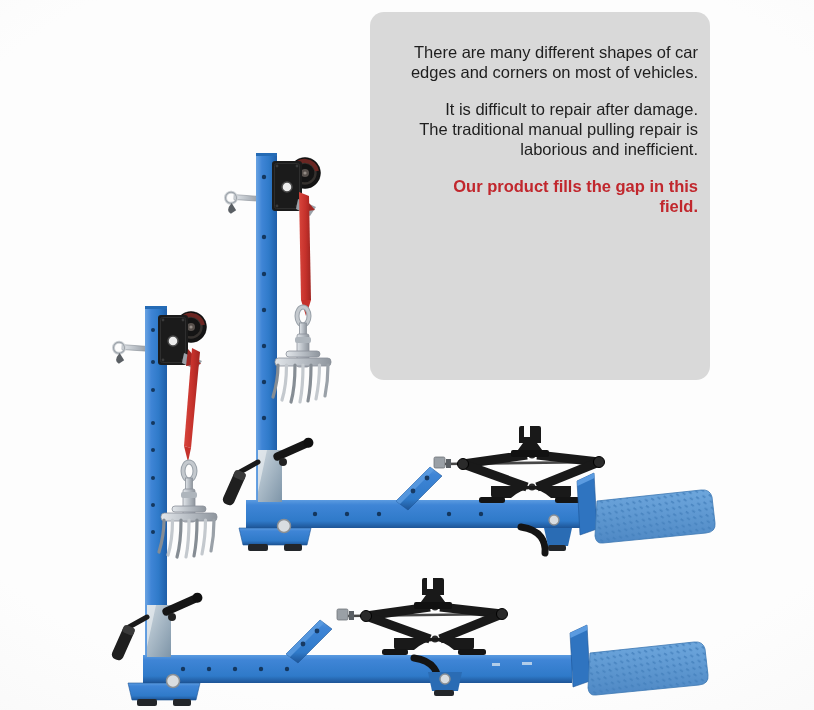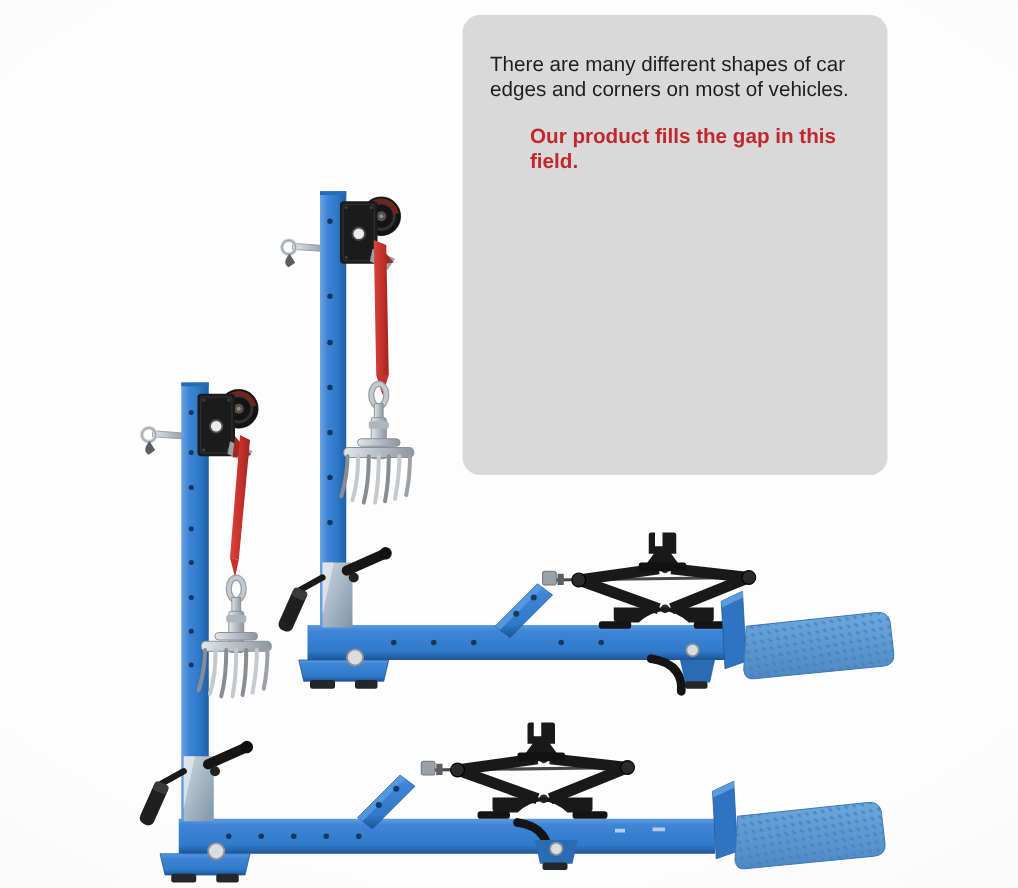--- a/index.html
+++ b/index.html
@@ -1,21 +1,21 @@
 <!DOCTYPE html>
 <html style="--frame-blue: #2f7ac9; --frame-blue-light: #5b9be0; --frame-blue-dark: #1f5ea8; --ramp-blue: #5e9ad2; --strap-red: #c5312b; --hardware-black: #191919; --claw-silver: #c4c9ce; --panel-bg: #d9d9d9; --panel-text: #1e1e1e; --panel-em: #c1272d;"><head>
 <meta charset="utf-8">
 <style>
   html,body{margin:0;padding:0;}
   body{
     width:814px;height:710px;overflow:hidden;
     background:radial-gradient(ellipse 120% 100% at 50% 45%, #fdfdfd 55%, #f4f4f4 92%, #ececec 100%);
     font-family:"Liberation Sans", sans-serif;
   }
-  .stage{position:relative;width:712px;height:710px;}
+  .stage{position:relative;width:712px;height:710px;text-align:right;}
   .illus{position:absolute;left:0;top:0;}
   .panel{
     position:absolute;left:370px;top:12px;width:340px;height:368px;
     box-sizing:border-box;padding:30px 12px 0 22px;
     background:var(--panel-bg,#d9d9d9);
     border-radius:14px;
     color:var(--panel-text,#1e1e1e);
     font-size:16.5px;line-height:20px;
   }
   .panel p{margin:0 0 17px 0;white-space:pre-line;}
@@ -246,16 +246,19 @@
         <rect x="548" y="545" width="18" height="6" rx="2" fill="#23262a"></rect>
         <circle cx="554" cy="520" r="5" fill="#d9dde0" stroke="#8a8f94" stroke-width="1.4"></circle>
       </g>
       <use href="#ramp" transform="translate(577,477)"></use>
     </g>
   </svg>
 
   <div class="panel">
     <p>There are many different shapes of car
 edges and corners on most of vehicles.</p>
+    <p>It is difficult to repair after damage.
+The traditional manual pulling repair is
+laborious and inefficient.</p>
     <p class="em">Our product fills the gap in this field.</p>
   </div>
 
 </div>
 
 </body></html>

